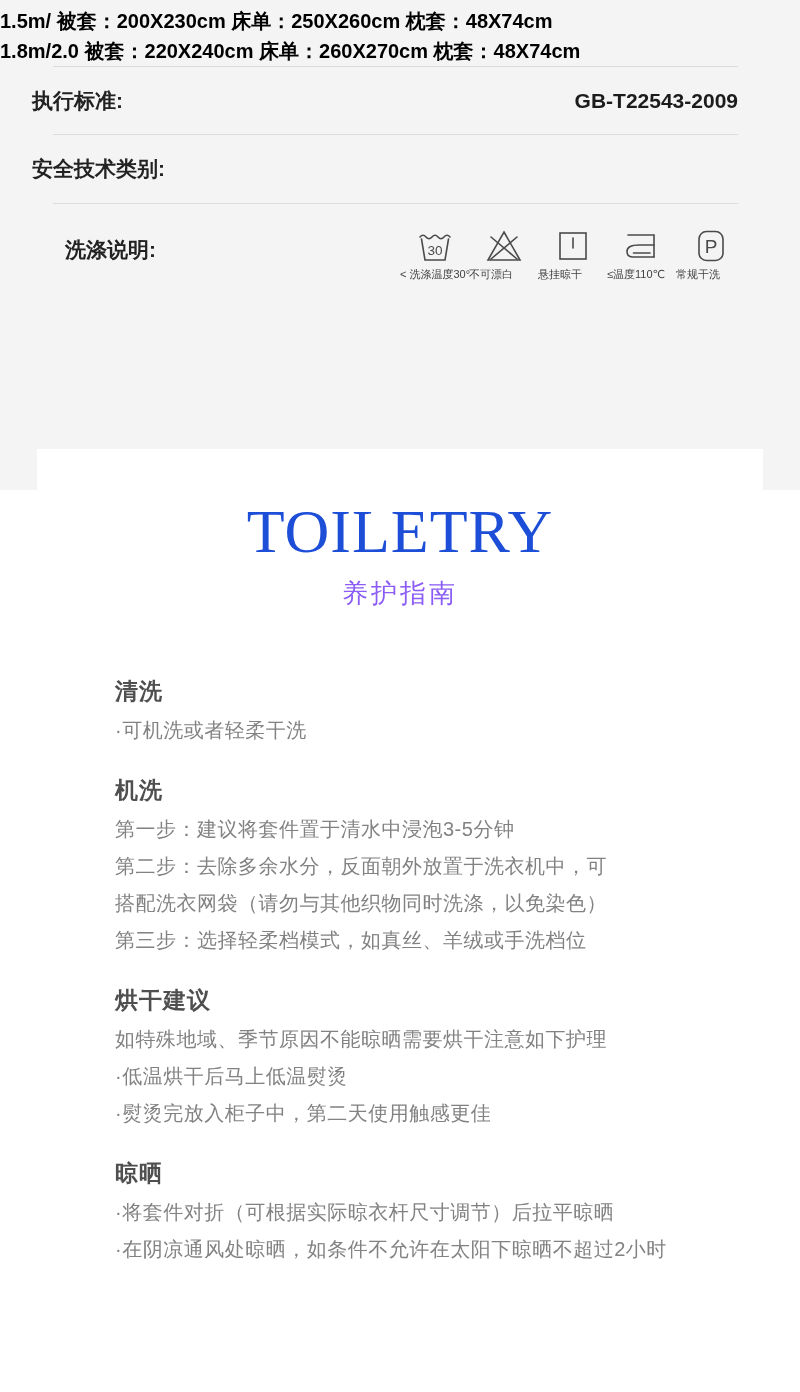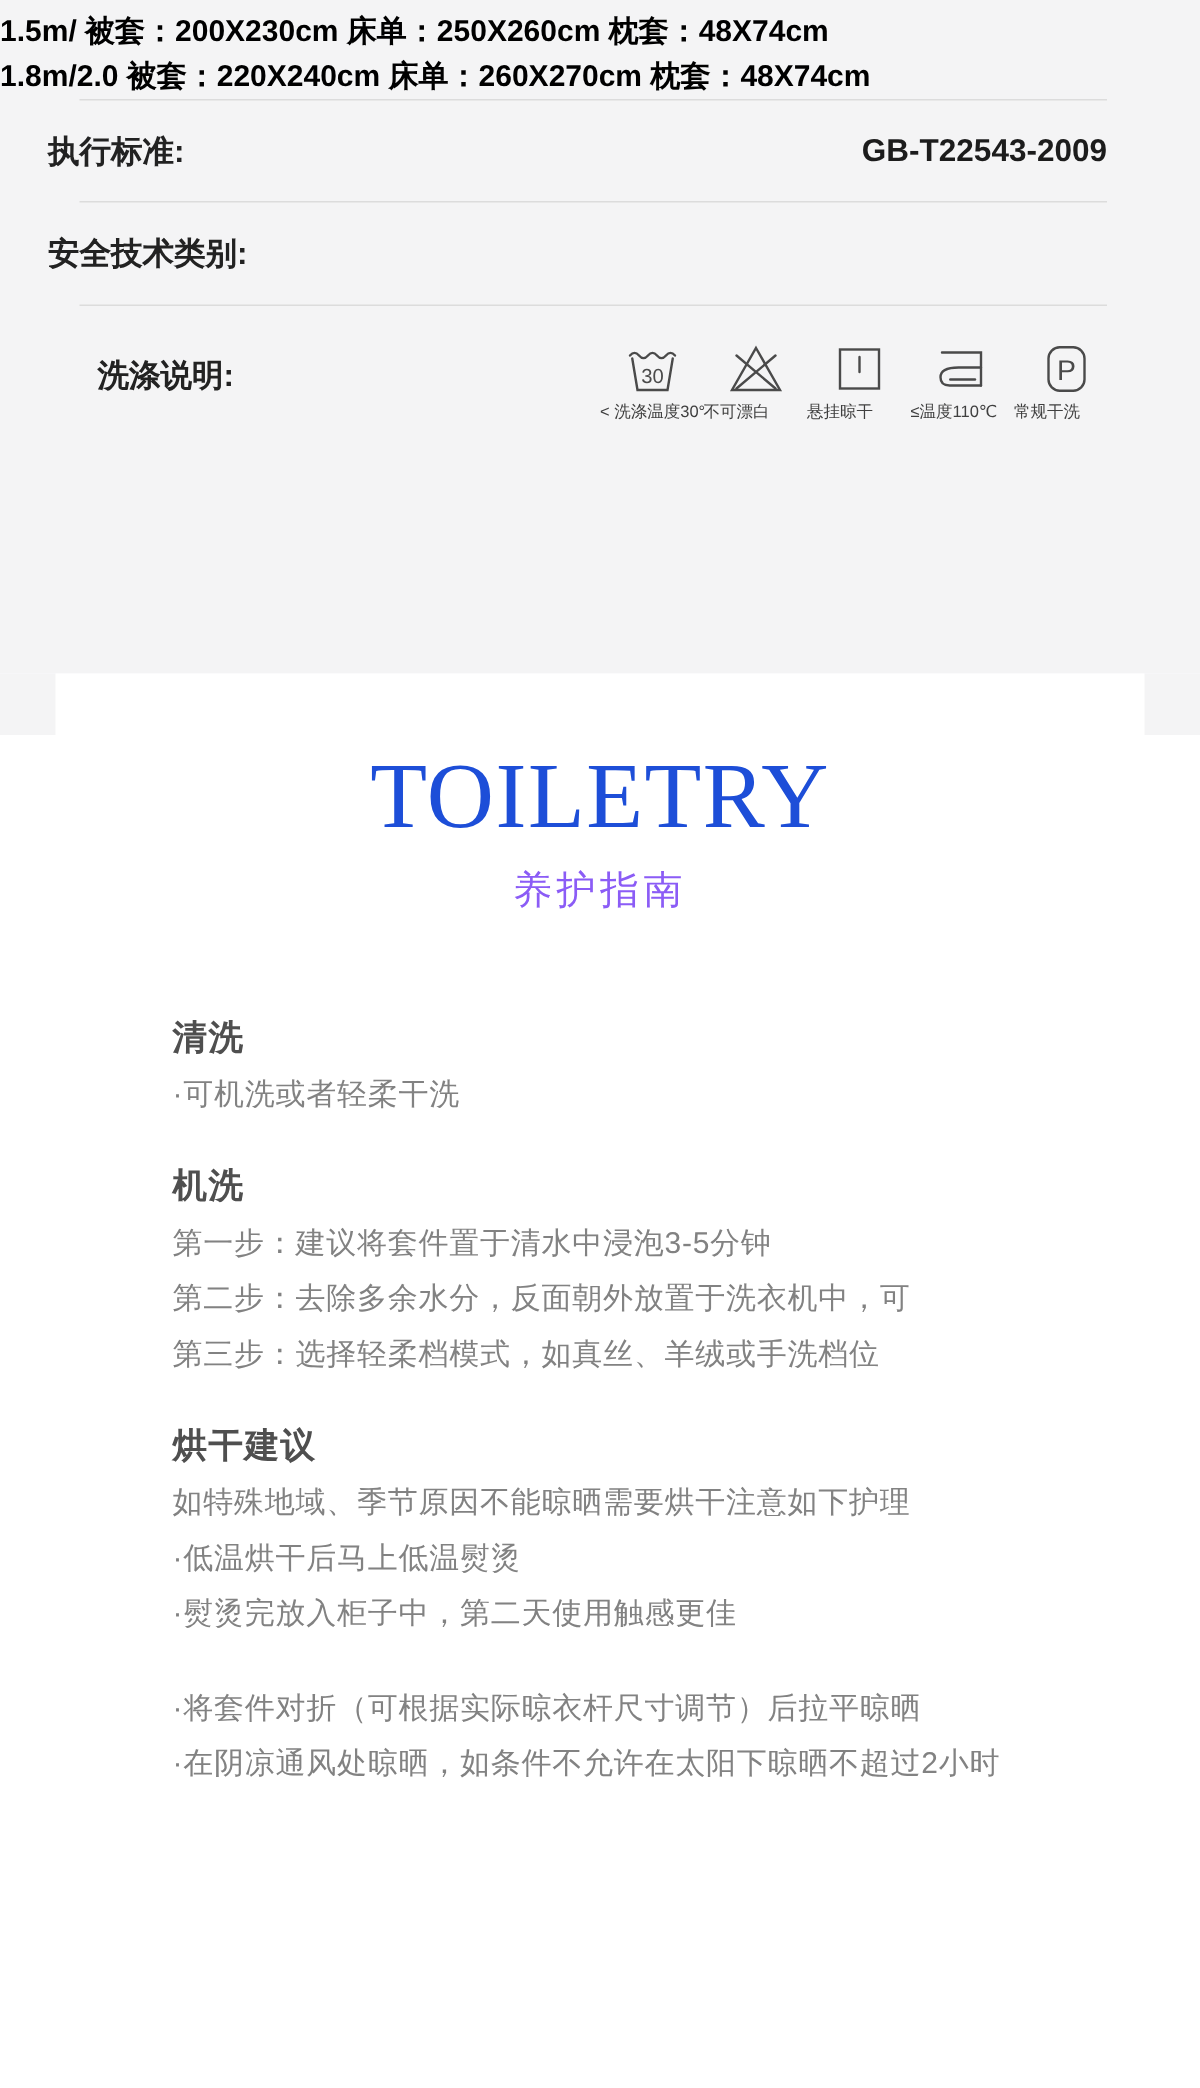--- a/index.html
+++ b/index.html
@@ -153,29 +153,31 @@
 
     <div class="care-section">
       <h3>清洗</h3>
       <p>·可机洗或者轻柔干洗</p>
     </div>
 
     <div class="care-section">
       <h3>机洗</h3>
       <p>第一步：建议将套件置于清水中浸泡3-5分钟</p>
       <p>第二步：去除多余水分，反面朝外放置于洗衣机中，可</p>
+      <p>搭配洗衣网袋（请勿与其他织物同时洗涤，以免染色）</p>
       <p>第三步：选择轻柔档模式，如真丝、羊绒或手洗档位</p>
     </div>
 
     <div class="care-section">
       <h3>烘干建议</h3>
       <p>如特殊地域、季节原因不能晾晒需要烘干注意如下护理</p>
       <p>·低温烘干后马上低温熨烫</p>
       <p>·熨烫完放入柜子中，第二天使用触感更佳</p>
     </div>
 
     <div class="care-section">
+      <h3>晾晒</h3>
       <p>·将套件对折（可根据实际晾衣杆尺寸调节）后拉平晾晒</p>
       <p>·在阴凉通风处晾晒，如条件不允许在太阳下晾晒不超过2小时</p>
     </div>
 
   </div>
 </div>
 
 </body></html>

